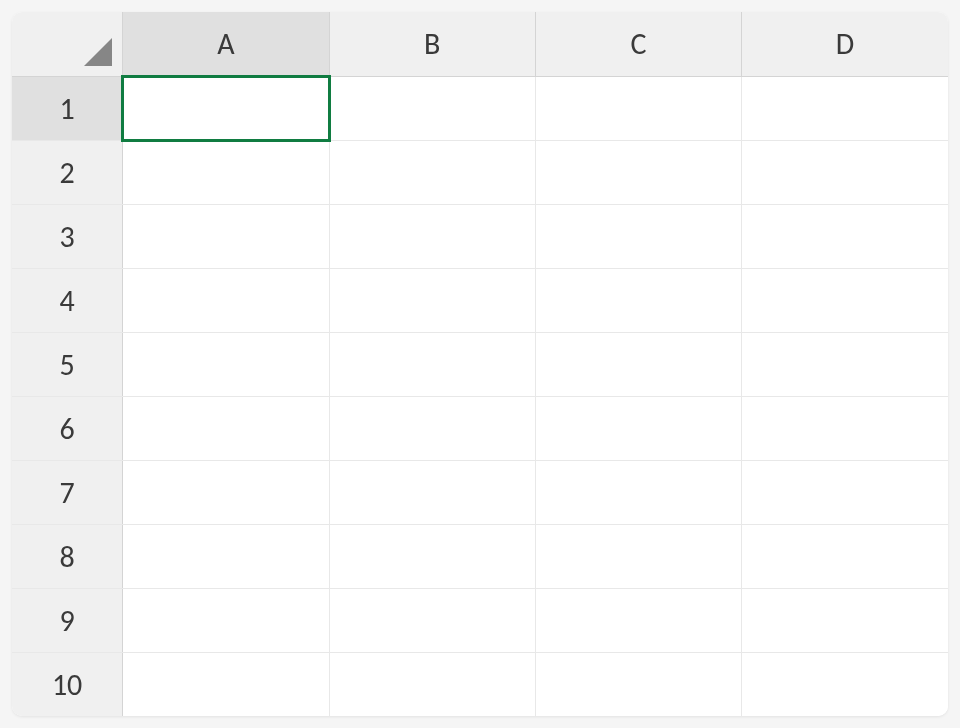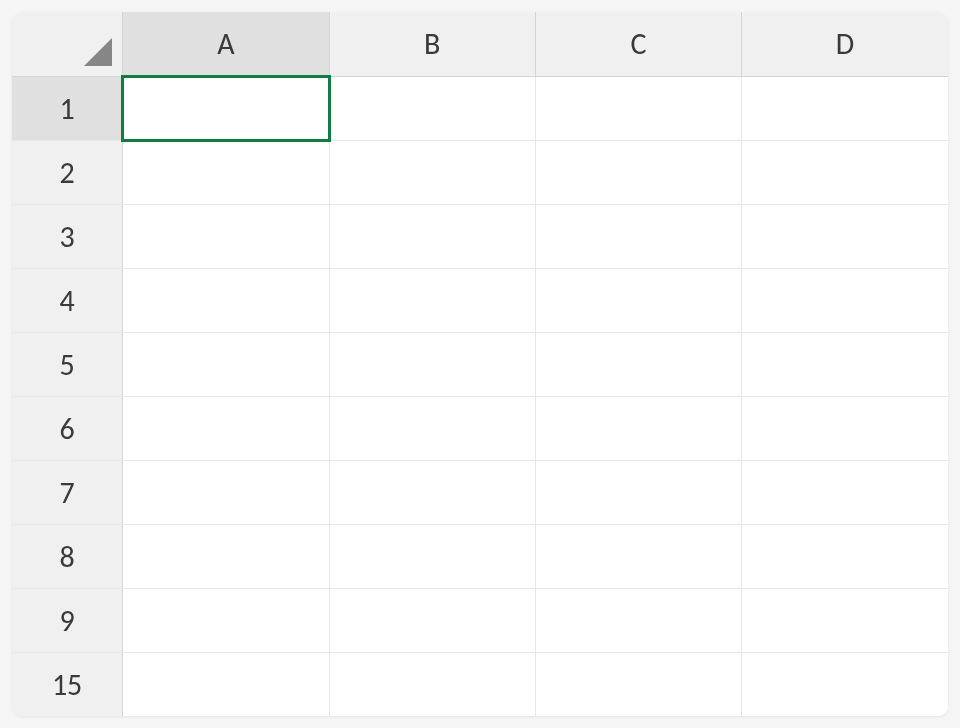--- a/index.html
+++ b/index.html
@@ -173,21 +173,21 @@
         <td class="cell last-col"></td>
       </tr>
       <tr>
         <th class="row-header">9</th>
         <td class="cell"></td>
         <td class="cell"></td>
         <td class="cell"></td>
         <td class="cell last-col"></td>
       </tr>
       <tr class="last-row">
-        <th class="row-header">15</th>
+        <th class="row-header">10</th>
         <td class="cell"></td>
         <td class="cell"></td>
         <td class="cell"></td>
         <td class="cell last-col"></td>
       </tr>
     </tbody>
   </table>
 </div>
 
 </body></html>

